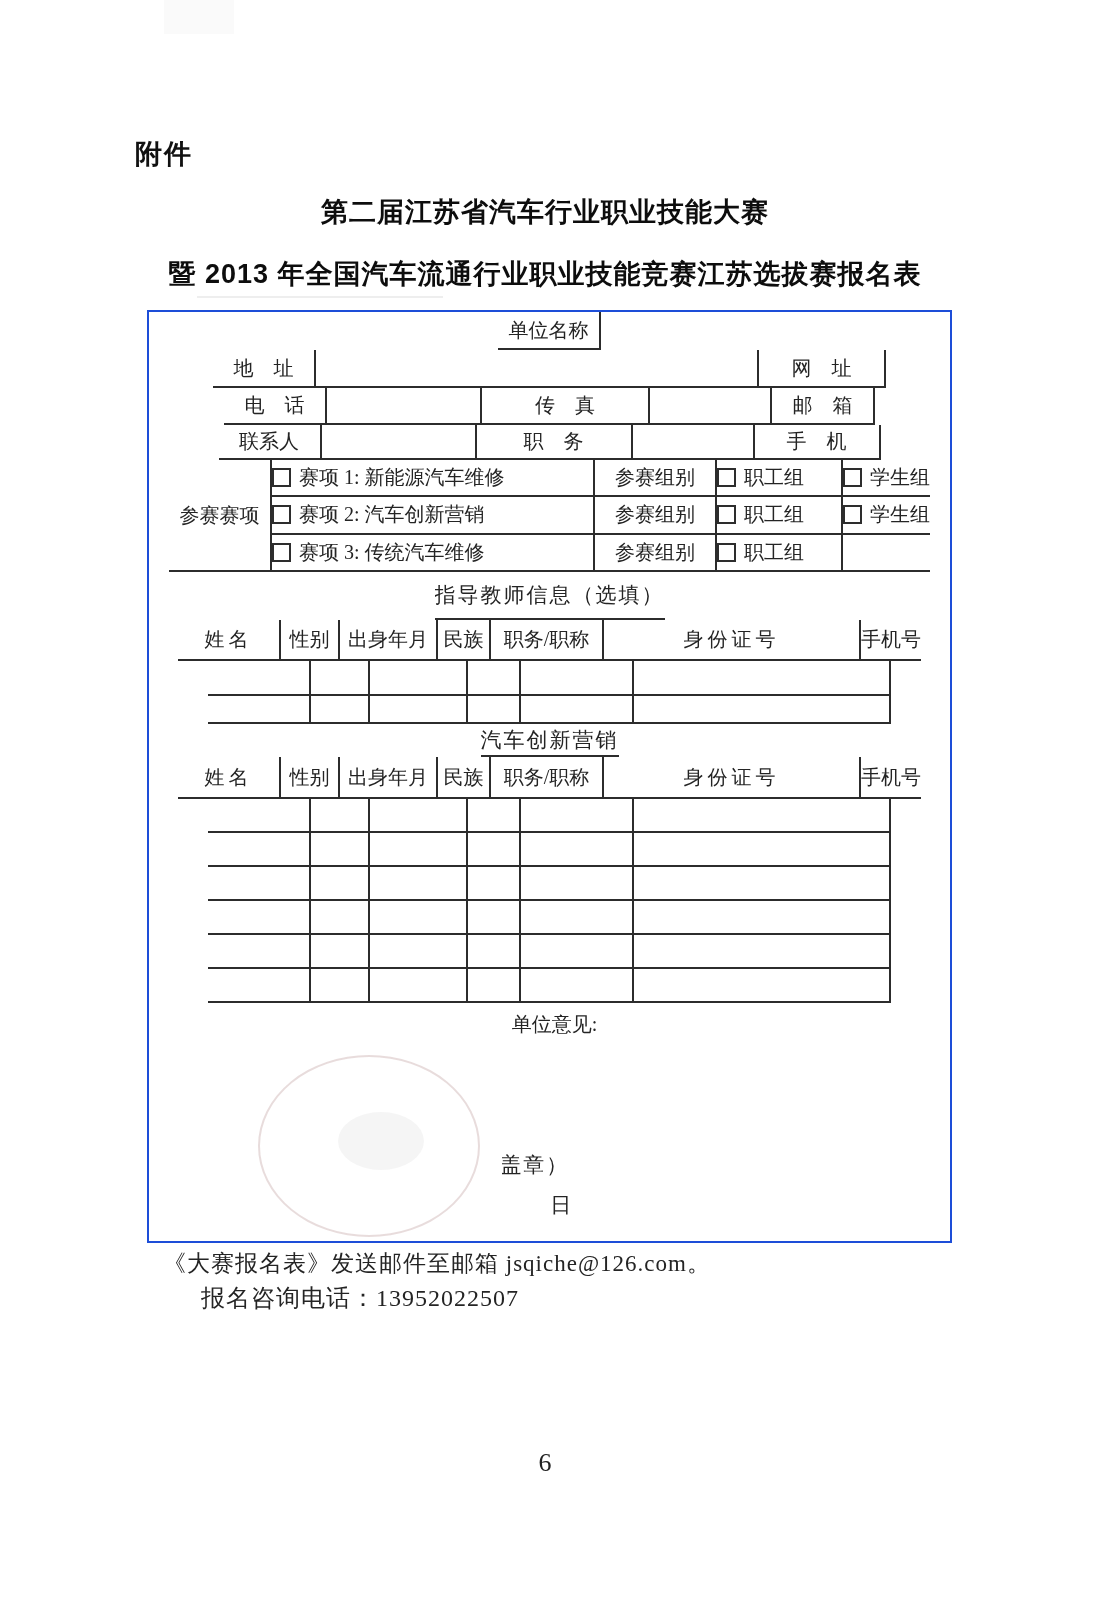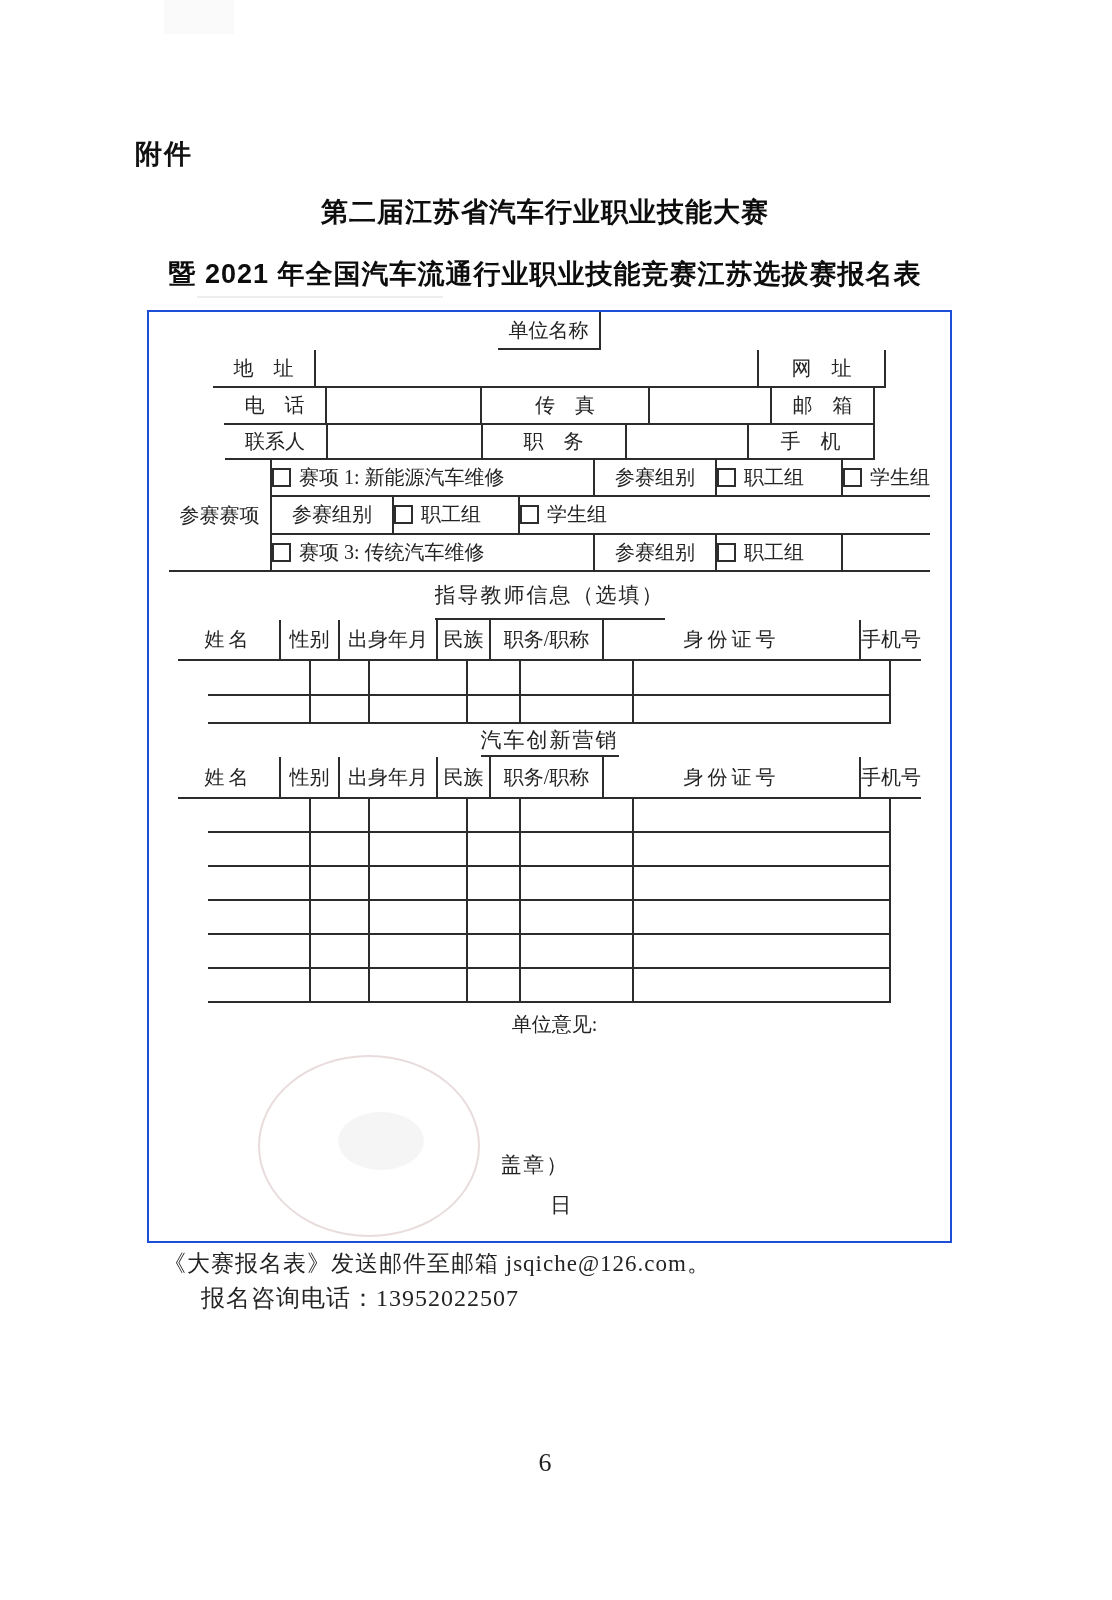--- a/index.html
+++ b/index.html
@@ -64,21 +64,21 @@
 </head>
 <body>
 
 <div class="sheet">
 
   <div class="scan-patch"></div>
   <div class="scan-line"></div>
 
   <div class="attach">附件</div>
   <div class="title title1">第二届江苏省汽车行业职业技能大赛</div>
-  <div class="title title2">暨 2021 年全国汽车流通行业职业技能竞赛江苏选拔赛报名表</div>
+  <div class="title title2">暨 2013 年全国汽车流通行业职业技能竞赛江苏选拔赛报名表</div>
 
   <div class="tbl">
 
     <div class="trow" style="height:38px">
       <div class="cell" style="width:103px">单位名称</div>
       <div class="cell end grow"></div>
     </div>
 
     <div class="trow" style="height:38px">
       <div class="cell" style="width:103px">地　址</div>
@@ -92,21 +92,21 @@
       <div class="cell" style="width:155px"></div>
       <div class="cell" style="width:168px">传　真</div>
       <div class="cell" style="width:122px"></div>
       <div class="cell" style="width:103px">邮　箱</div>
       <div class="cell end grow"></div>
     </div>
 
     <div class="trow" style="height:35px">
       <div class="cell" style="width:103px">联系人</div>
       <div class="cell" style="width:155px"></div>
-      <div class="cell" style="width:144px">职　务</div>
+      <div class="cell" style="width:156px">职　务</div>
       <div class="cell" style="width:122px"></div>
       <div class="cell" style="width:126px">手　机</div>
       <div class="cell end grow"></div>
     </div>
 
     <div class="trow" style="height:112px">
       <div class="cell" style="width:103px">参赛赛项</div>
       <div class="stack">
         <div class="srow">
           <div class="cell left" style="width:323px">
@@ -117,20 +117,24 @@
           <div class="cell left" style="width:126px">
             <span class="cb"></span>
             <span>职工组</span>
           </div>
           <div class="cell left end grow">
             <span class="cb"></span>
             <span>学生组</span>
           </div>
         </div>
         <div class="srow">
+          <div class="cell left" style="width:323px">
+            <span class="cb"></span>
+            <span>赛项 2: 汽车创新营销</span>
+          </div>
           <div class="cell" style="width:122px">参赛组别</div>
           <div class="cell left" style="width:126px">
             <span class="cb"></span>
             <span>职工组</span>
           </div>
           <div class="cell left end grow">
             <span class="cb"></span>
             <span>学生组</span>
           </div>
         </div>

